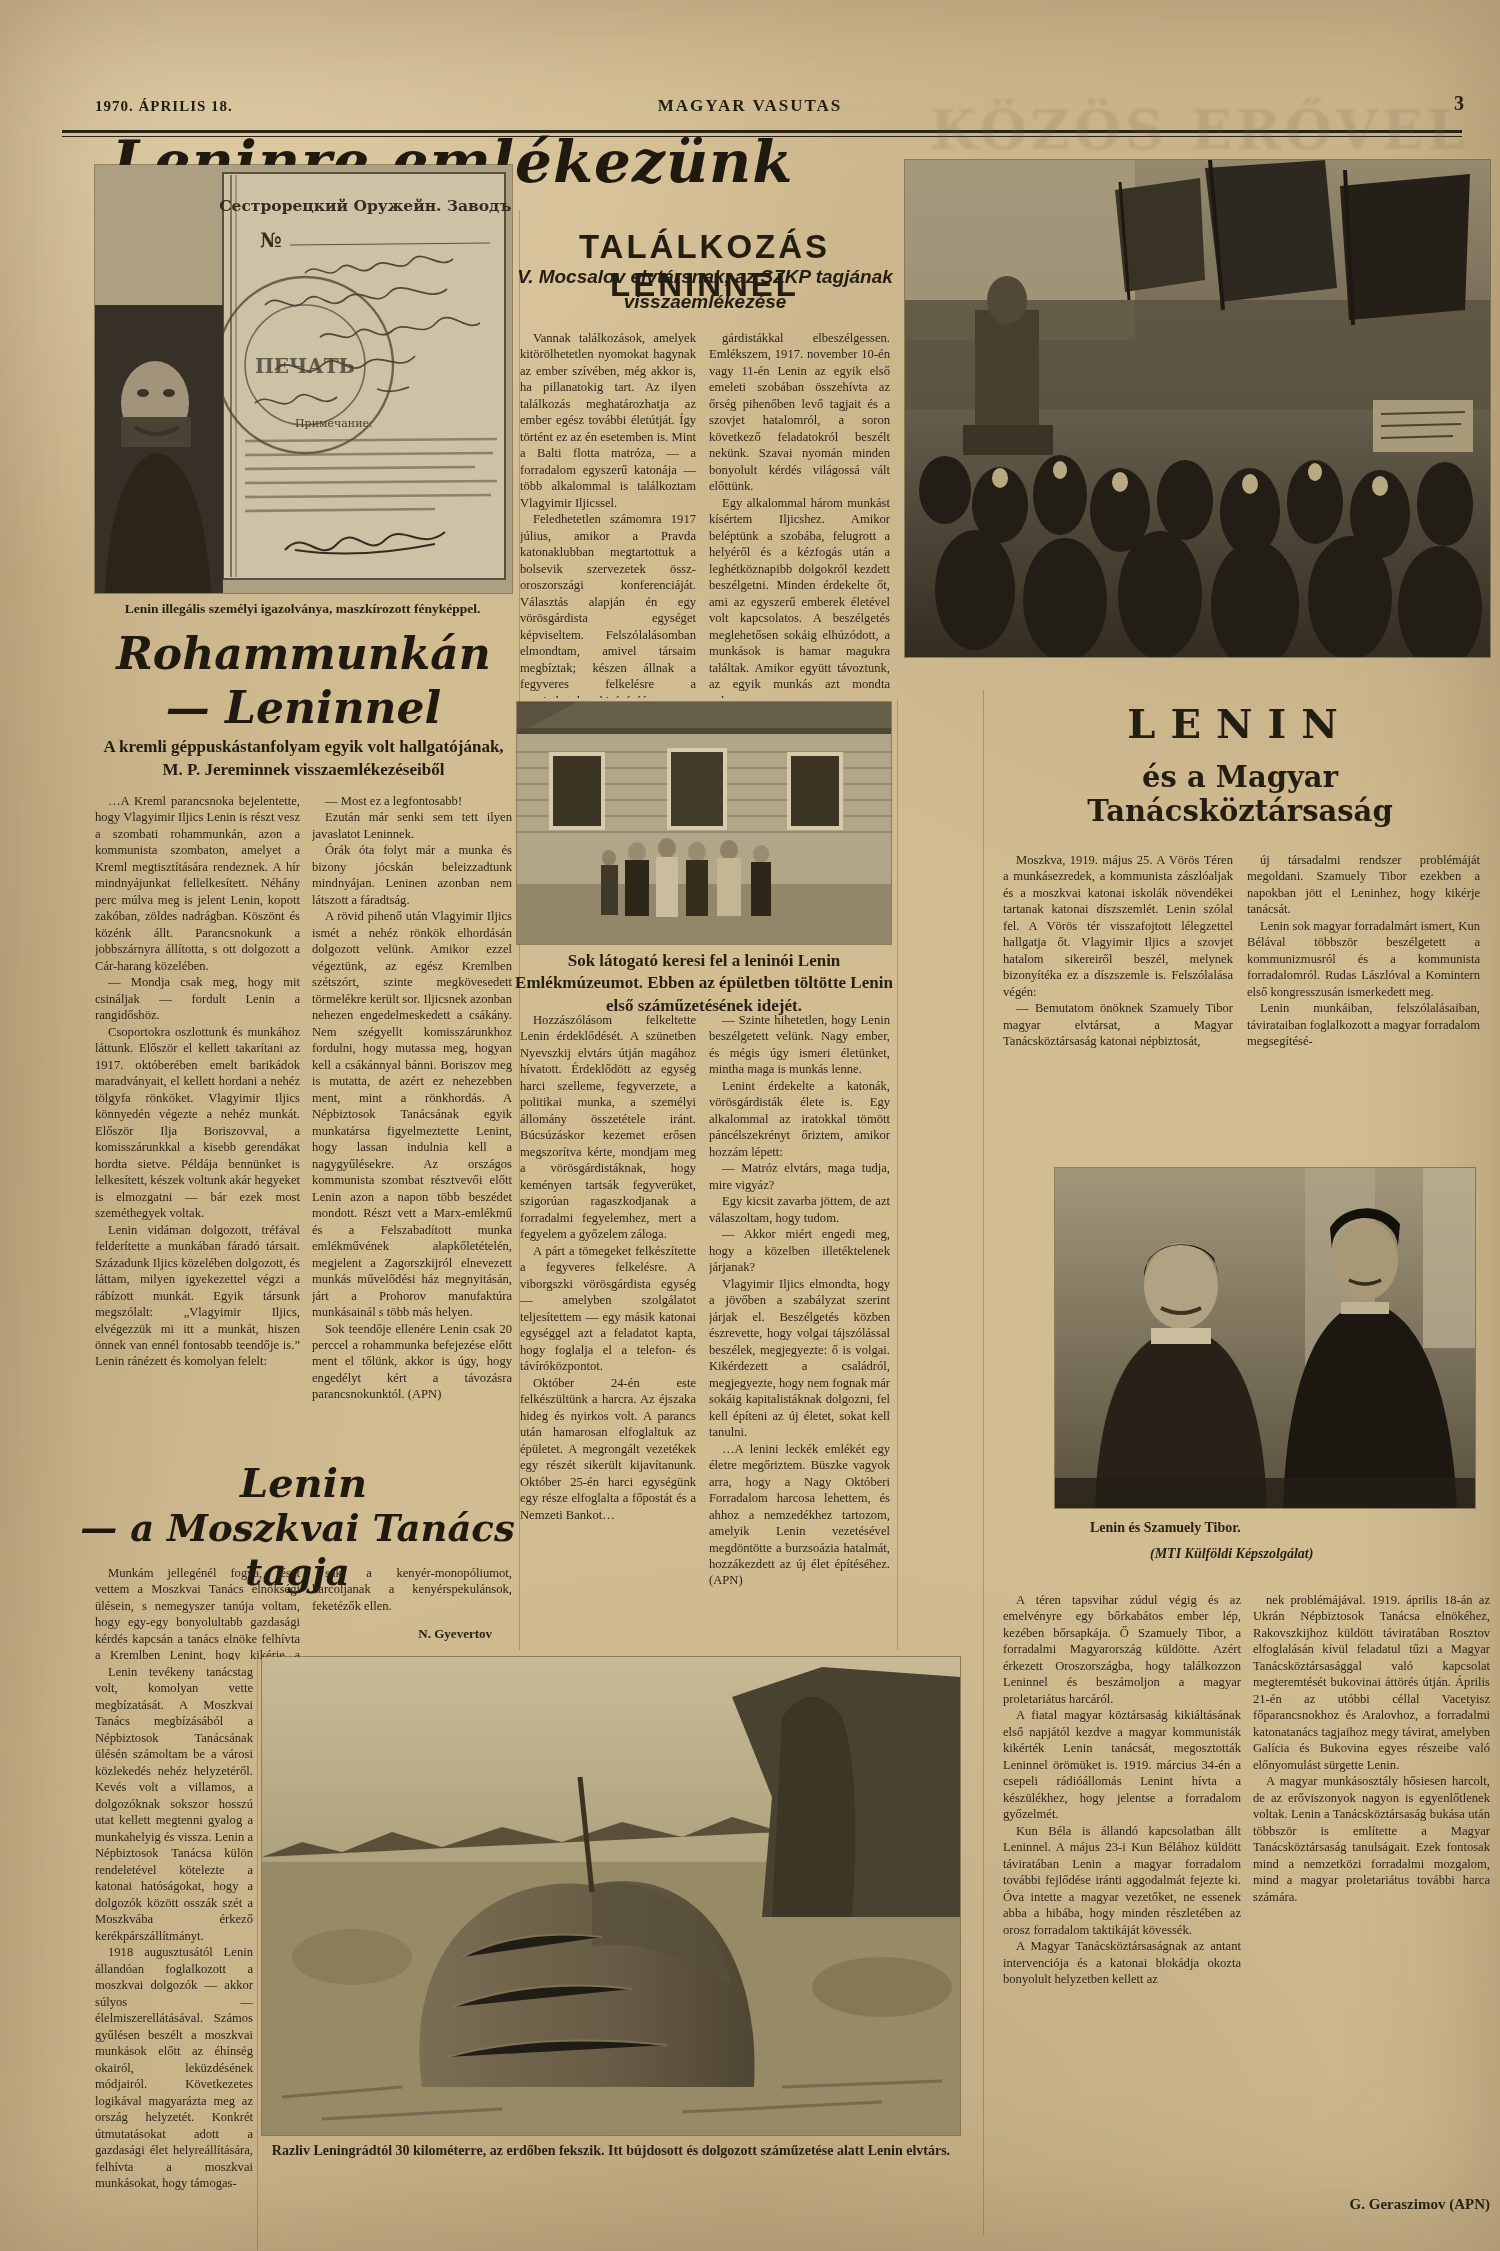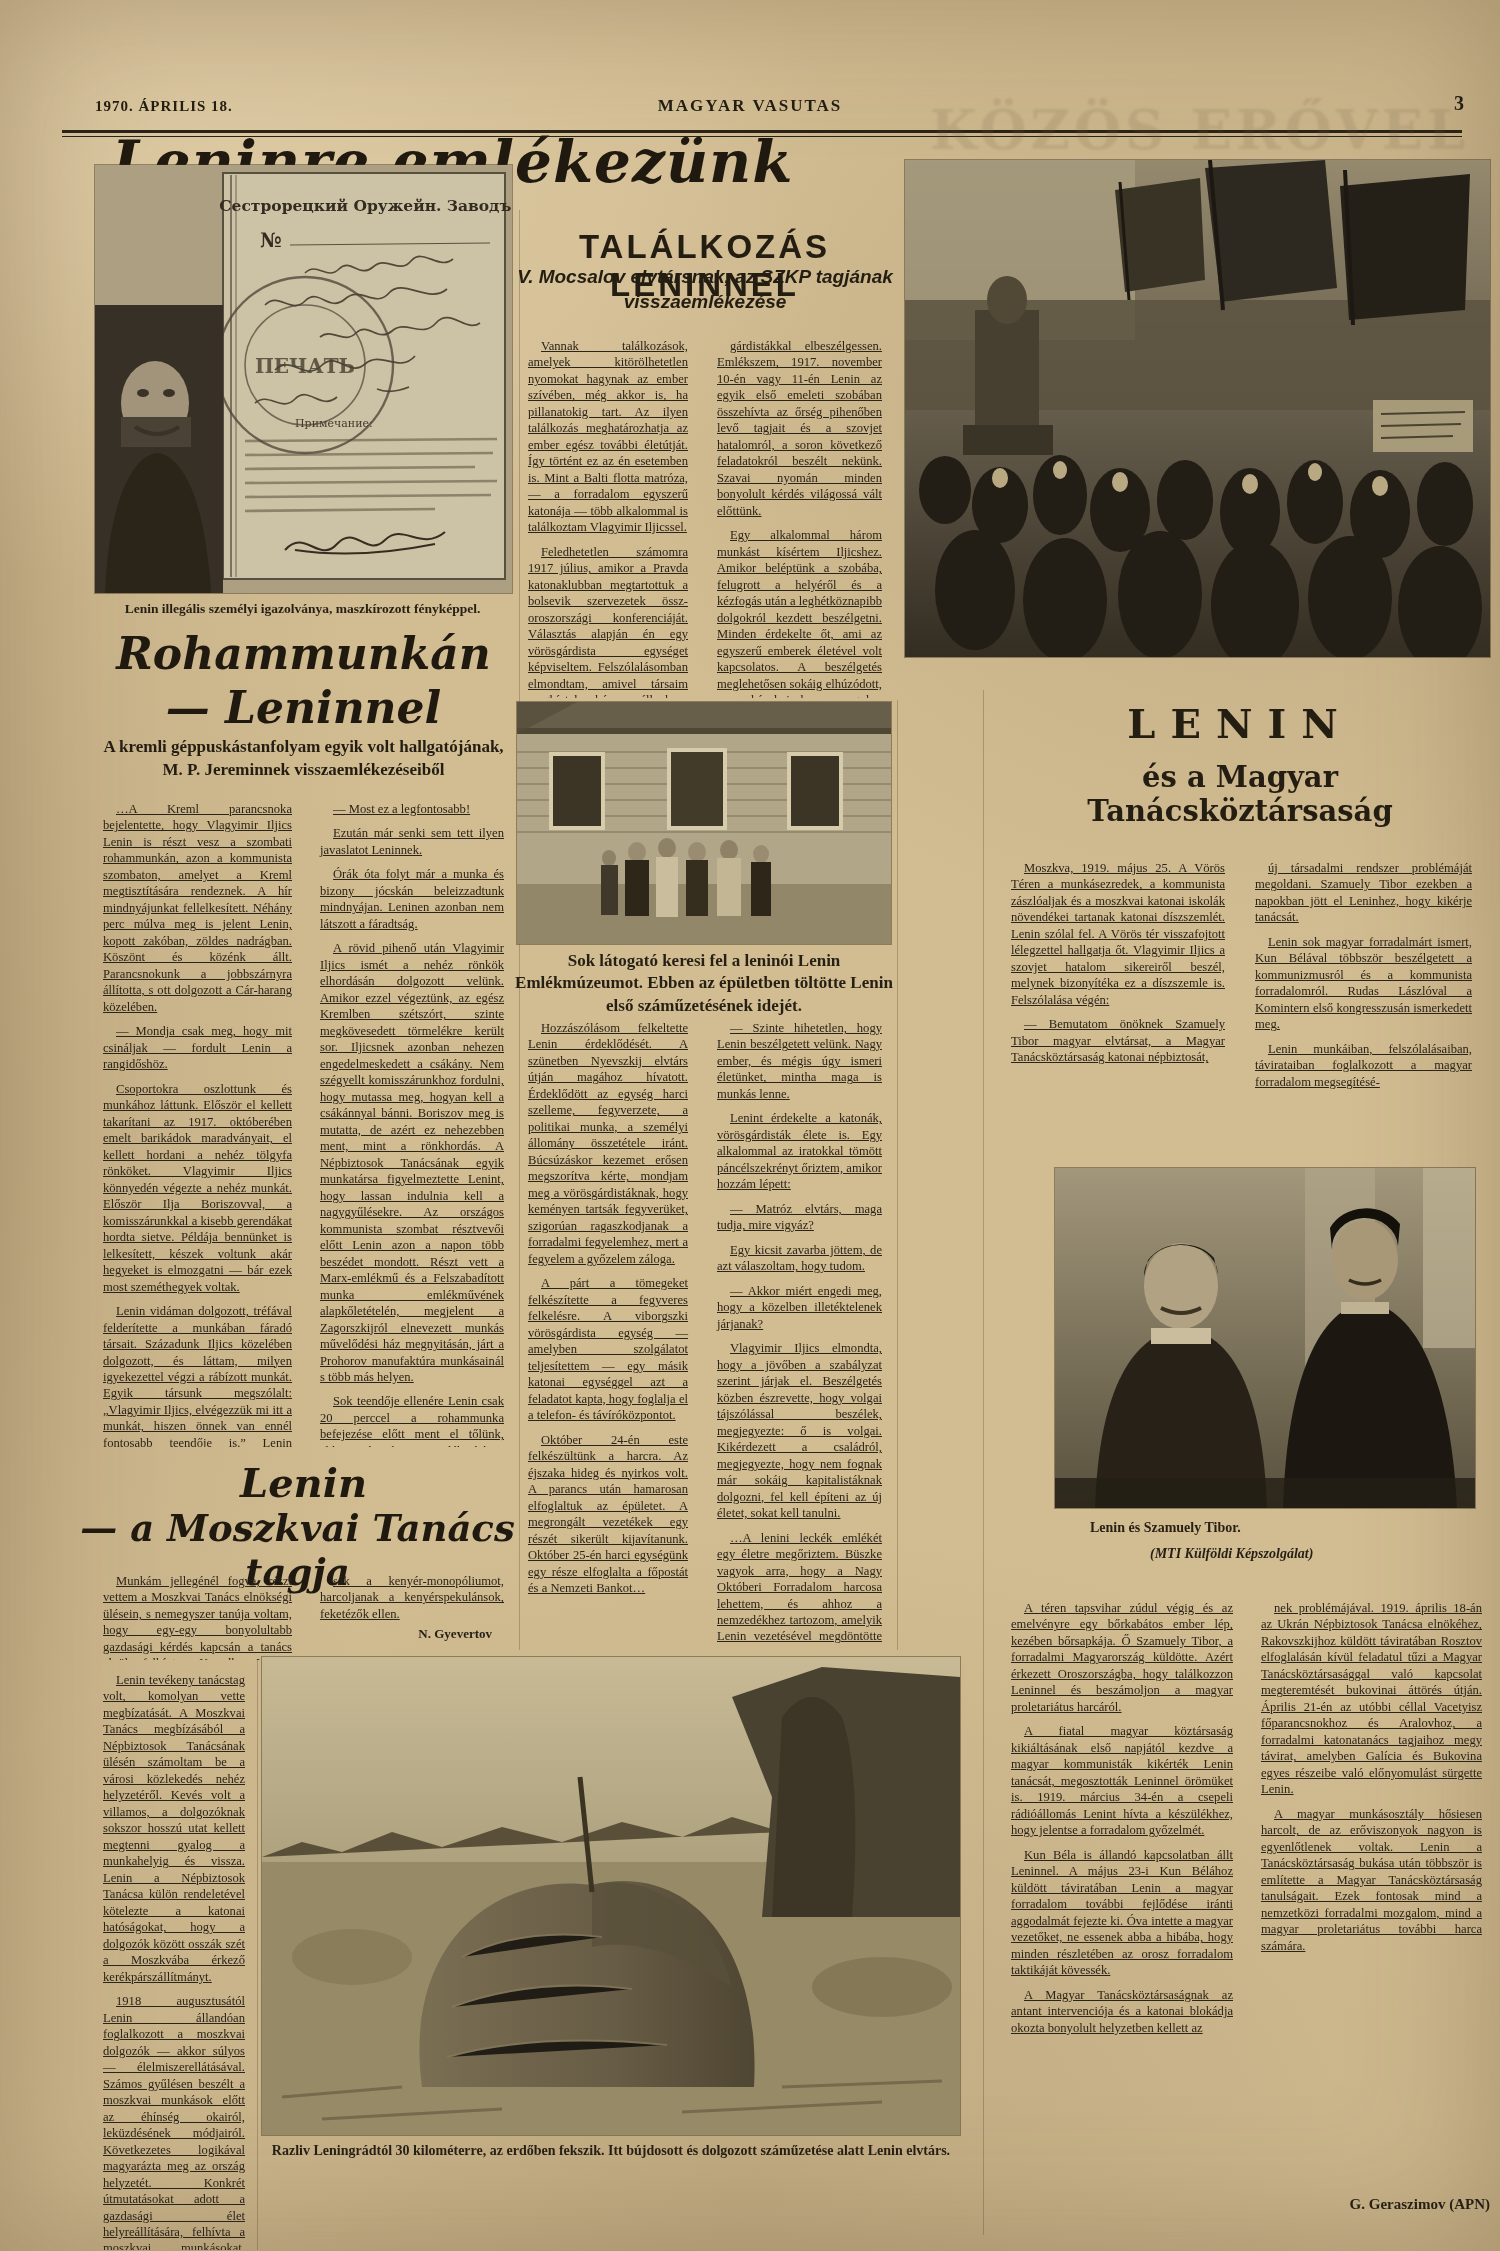--- a/index.html
+++ b/index.html
@@ -9,21 +9,21 @@
     background-image:
       radial-gradient(ellipse 900px 600px at 15% 8%, rgba(250,240,210,.28), transparent 70%),
       radial-gradient(ellipse 1000px 800px at 85% 18%, rgba(120,95,60,.16), transparent 70%),
       radial-gradient(ellipse 1300px 900px at 50% 97%, rgba(110,90,55,.18), transparent 75%),
       radial-gradient(ellipse 500px 1500px at 0% 50%, rgba(115,92,58,.15), transparent 80%);
     box-shadow:inset 0 0 140px rgba(90,70,40,.35);
     font-family:"Liberation Serif",serif;color:#262015;
   }
   .abs{position:absolute;}
   .bodycol{text-align:justify;font-size:12.6px;line-height:1.31;overflow:hidden;color:#2b2418;}
-  .bodycol p{margin:8px;text-indent:13px;text-decoration:underline;}
+  .bodycol p{margin:0;text-indent:13px;}
   .cap{font-weight:bold;text-align:center;font-size:13.5px;line-height:1.32;color:#261f14;}
   .byline{font-weight:bold;text-align:right;font-size:13px;color:#261f14;}
   .h-main{font-family:"DejaVu Serif",serif;font-style:italic;font-weight:bold;font-size:58px;letter-spacing:1px;color:#1f1910;}
   .h-talal{font-family:"Liberation Sans",sans-serif;font-weight:bold;font-size:33px;letter-spacing:3px;text-align:center;color:#231d12;}
   .h-sub-sans{font-family:"Liberation Sans",sans-serif;font-weight:bold;font-style:italic;font-size:19px;text-align:center;color:#231d12;}
   .h-roham{font-family:"DejaVu Serif",serif;font-weight:bold;font-style:italic;font-size:44px;text-align:center;color:#1f1910;}
   .h-sub-serif{font-weight:bold;font-size:17px;text-align:center;color:#231d12;}
   .h-lenin{font-family:"DejaVu Serif",serif;font-weight:bold;font-size:40px;letter-spacing:15px;text-align:center;color:#241d12;}
   .h-lenin2{font-family:"DejaVu Serif",serif;font-weight:bold;font-size:29px;text-align:center;color:#241d12;}
   .h-moszk{font-family:"DejaVu Serif",serif;font-style:italic;font-weight:bold;text-align:center;color:#1f1910;}

